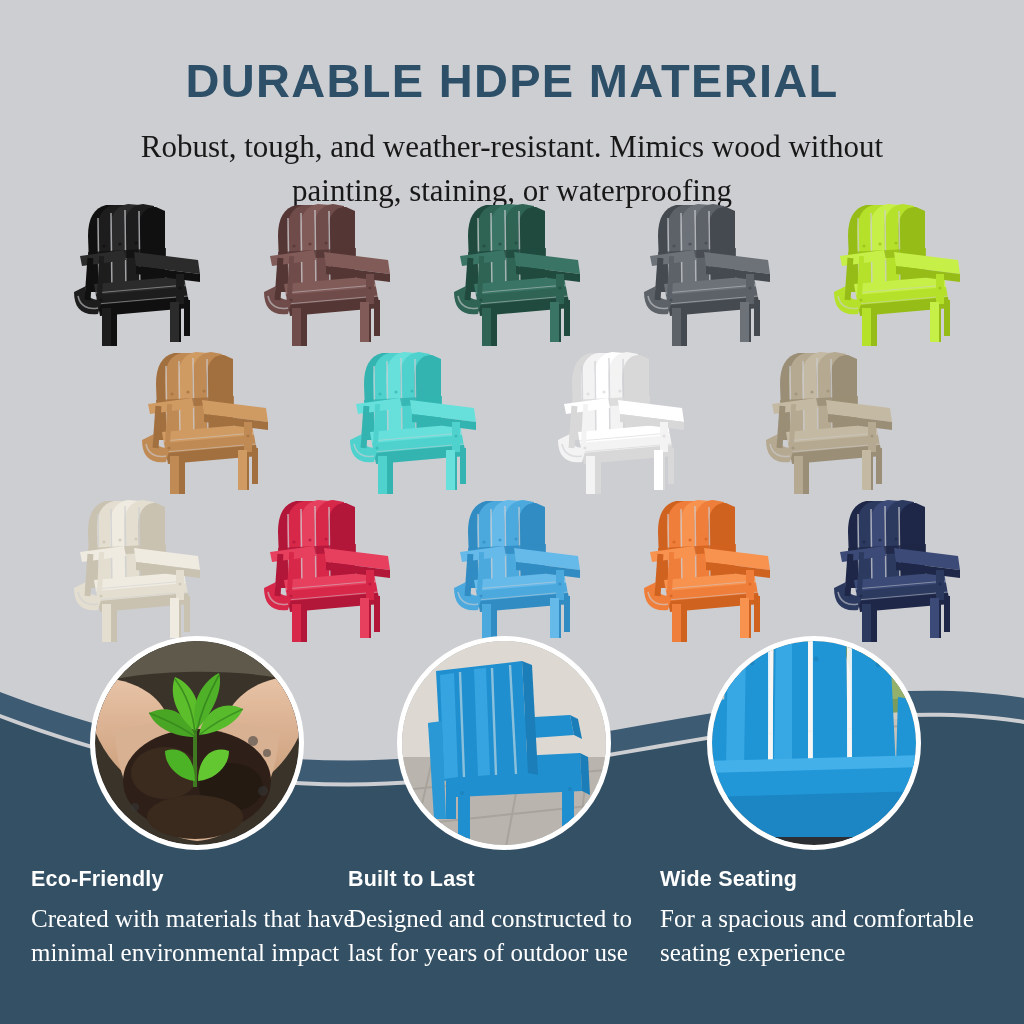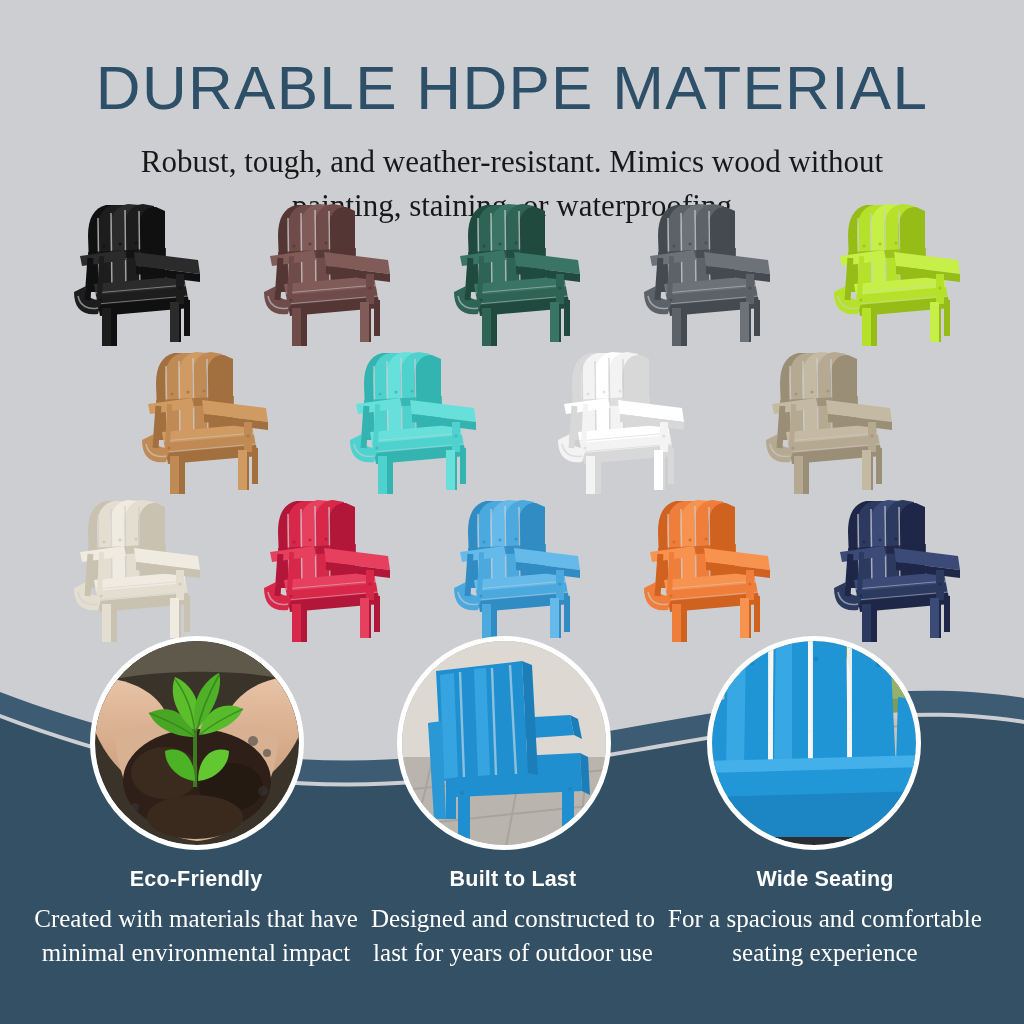--- a/index.html
+++ b/index.html
@@ -8,21 +8,21 @@
     font-family: "Liberation Sans", sans-serif;
     background: #cdced2;
     position: relative;
   }
   #stage { position: relative; width: 1024px; height: 1024px; overflow: hidden; }
 
   
   .header { position: absolute; left: 0; top: 0; width: 1024px; text-align: center; }
   .title {
     font-family: "Liberation Sans Narrow", "Liberation Sans", sans-serif;
-    font-size: 62px; font-weight: 400; letter-spacing: 1.3px;
+    font-size: 47px; font-weight: 700; letter-spacing: 1.3px;
     color: #2d5068; padding-top: 57px; line-height: 1;
   }
   .subtitle {
     font-family: "Liberation Serif", serif;
     font-size: 31px; color: #181818; line-height: 1.42;
     padding-top: 21px; white-space: pre-line;
   }
 
   
   .wave { position: absolute; left: 0; top: 640px; width: 1024px; height: 384px; }
@@ -40,21 +40,21 @@
   
   .circles { position: absolute; left: 0; top: 634px; width: 1024px; height: 220px; }
   .circle-wrap { position: absolute; width: 214px; height: 214px; border-radius: 50%;
                  border: 5px solid #ffffff; overflow: hidden; background: #b9bcc0; }
   .c1 { left: 90px; top: 2px; }
   .c2 { left: 397px; top: 2px; }
   .c3 { left: 707px; top: 2px; }
   .circle-wrap svg { display: block; width: 204px; height: 204px; }
 
   
-  .caption { position: absolute; width: 330px; text-align: center; color: #ffffff; }
+  .caption { position: absolute; width: 330px; color: #ffffff; }
   .cap1 { left: 31px; top: 868px; }
   .cap2 { left: 348px; top: 868px; }
   .cap3 { left: 660px; top: 868px; }
   .cap-title {
     font-family: "Liberation Sans", sans-serif;
     font-size: 21.5px; font-weight: 700; letter-spacing: .2px; line-height: 1.1;
   }
   .cap-body {
     font-family: "Liberation Serif", serif;
     font-size: 25px; line-height: 1.36; padding-top: 10px; white-space: pre-line;

